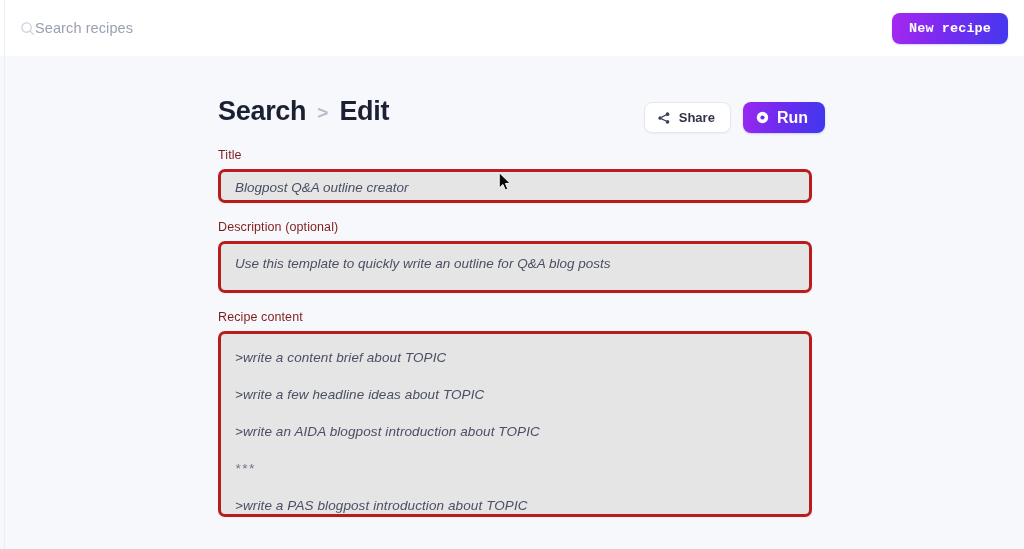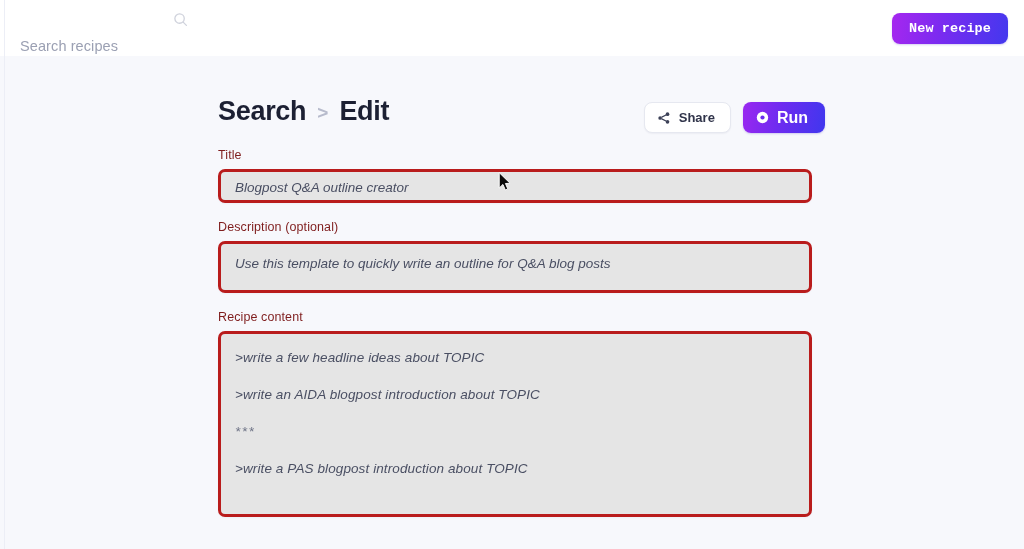--- a/index.html
+++ b/index.html
@@ -36,24 +36,22 @@
     height: 56px;
     background: #ffffff;
     display: flex;
     align-items: center;
     z-index: 2;
   }
 
   .search-wrap {
     display: flex;
     align-items: center;
-    gap: 11px;
     margin-left: 20px;
     height: 32px;
-    flex-direction: column;
   }
 
   .search-icon {
     width: 15px;
     height: 15px;
     display: block;
     flex: 0 0 auto;
     opacity: .55;
   }
 
@@ -310,20 +308,21 @@
     </div>
 
     <div class="field">
       <label class="field-label">Description (optional)</label>
       <div class="text-box desc-box">Use this template to quickly write an outline for Q&amp;A blog posts</div>
     </div>
 
     <div class="field">
       <label class="field-label">Recipe content</label>
       <div class="text-box recipe-box" id="recipe-lines">
+          <div class="recipe-line">&gt;write a content brief about TOPIC</div>
           <div class="recipe-line">&gt;write a few headline ideas about TOPIC</div>
           <div class="recipe-line">&gt;write an AIDA blogpost introduction about TOPIC</div>
           <div class="recipe-line dots">***</div>
           <div class="recipe-line">&gt;write a PAS blogpost introduction about TOPIC</div>
         </div>
     </div>
 
   </div>
 </main>
 

